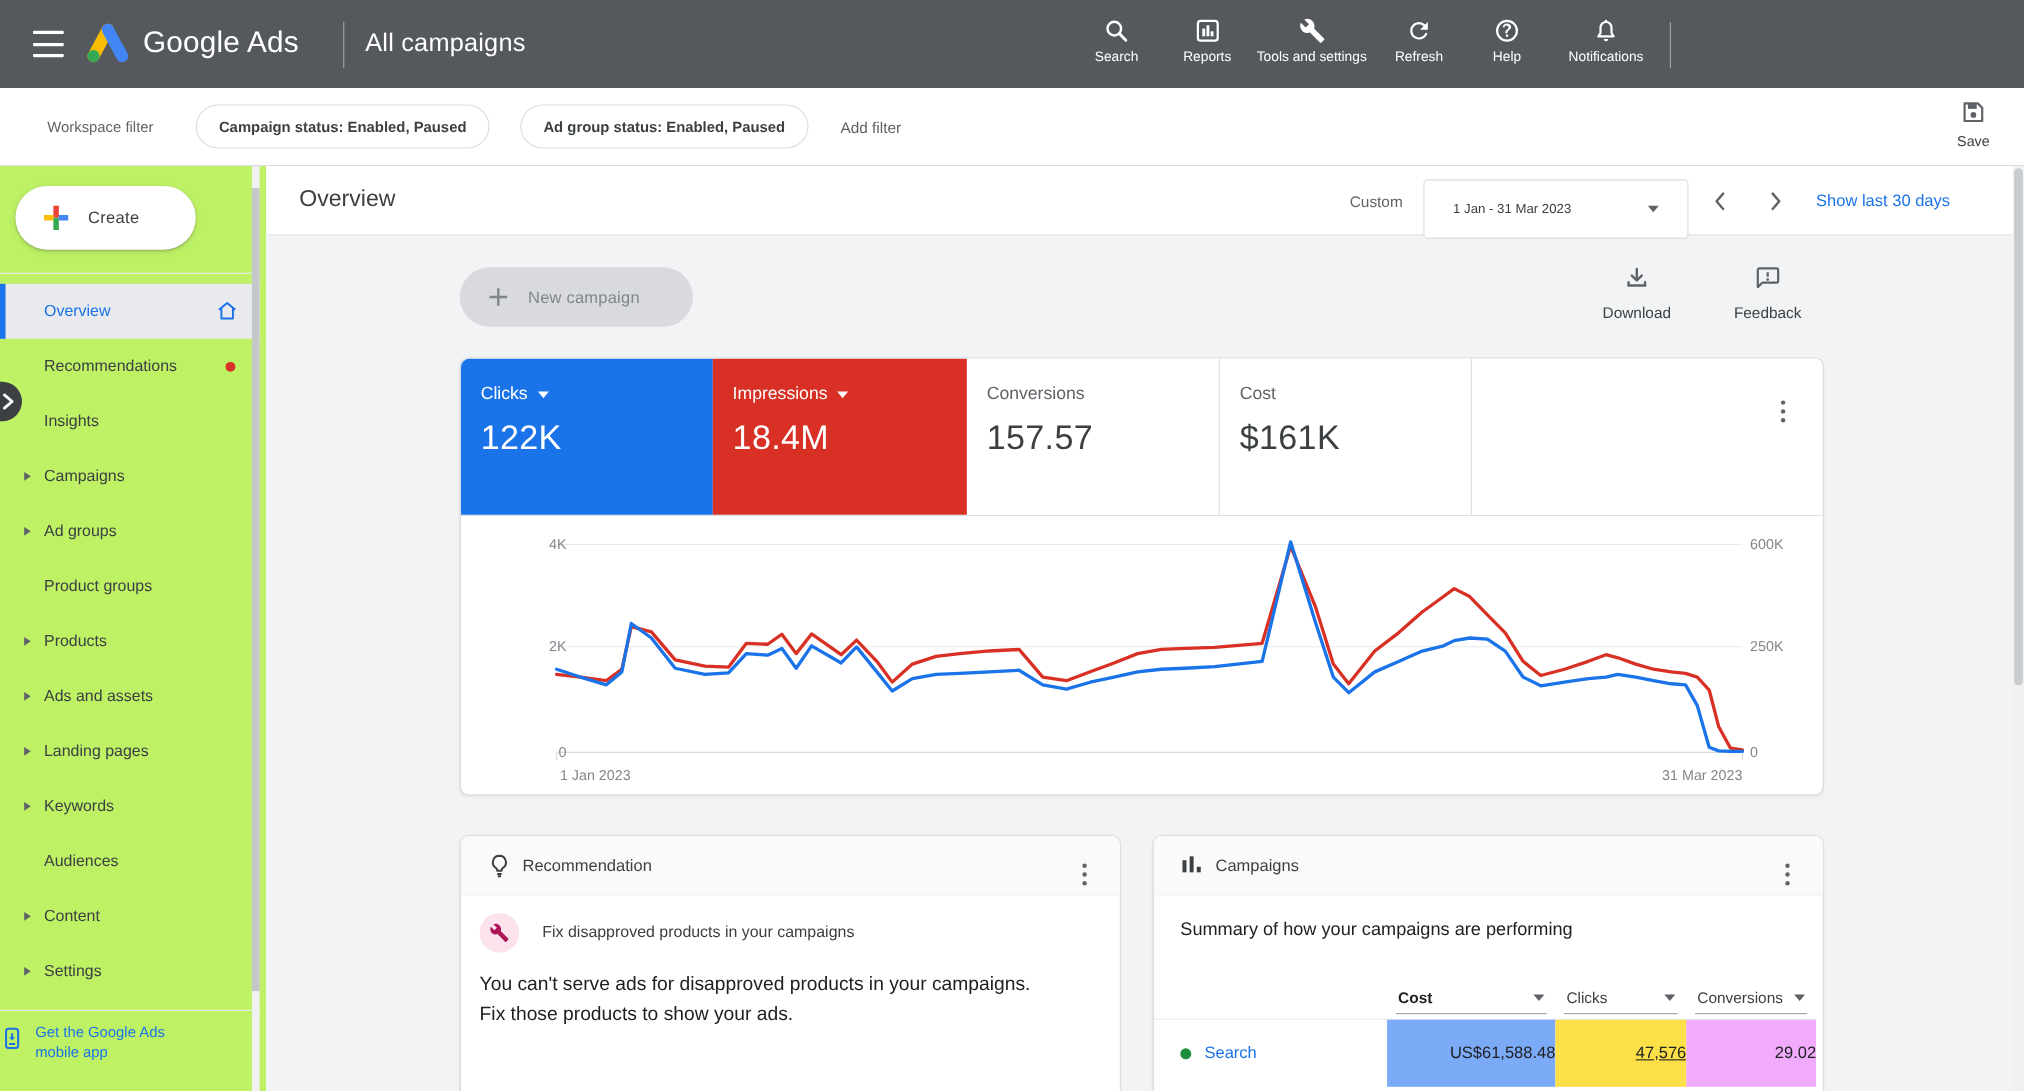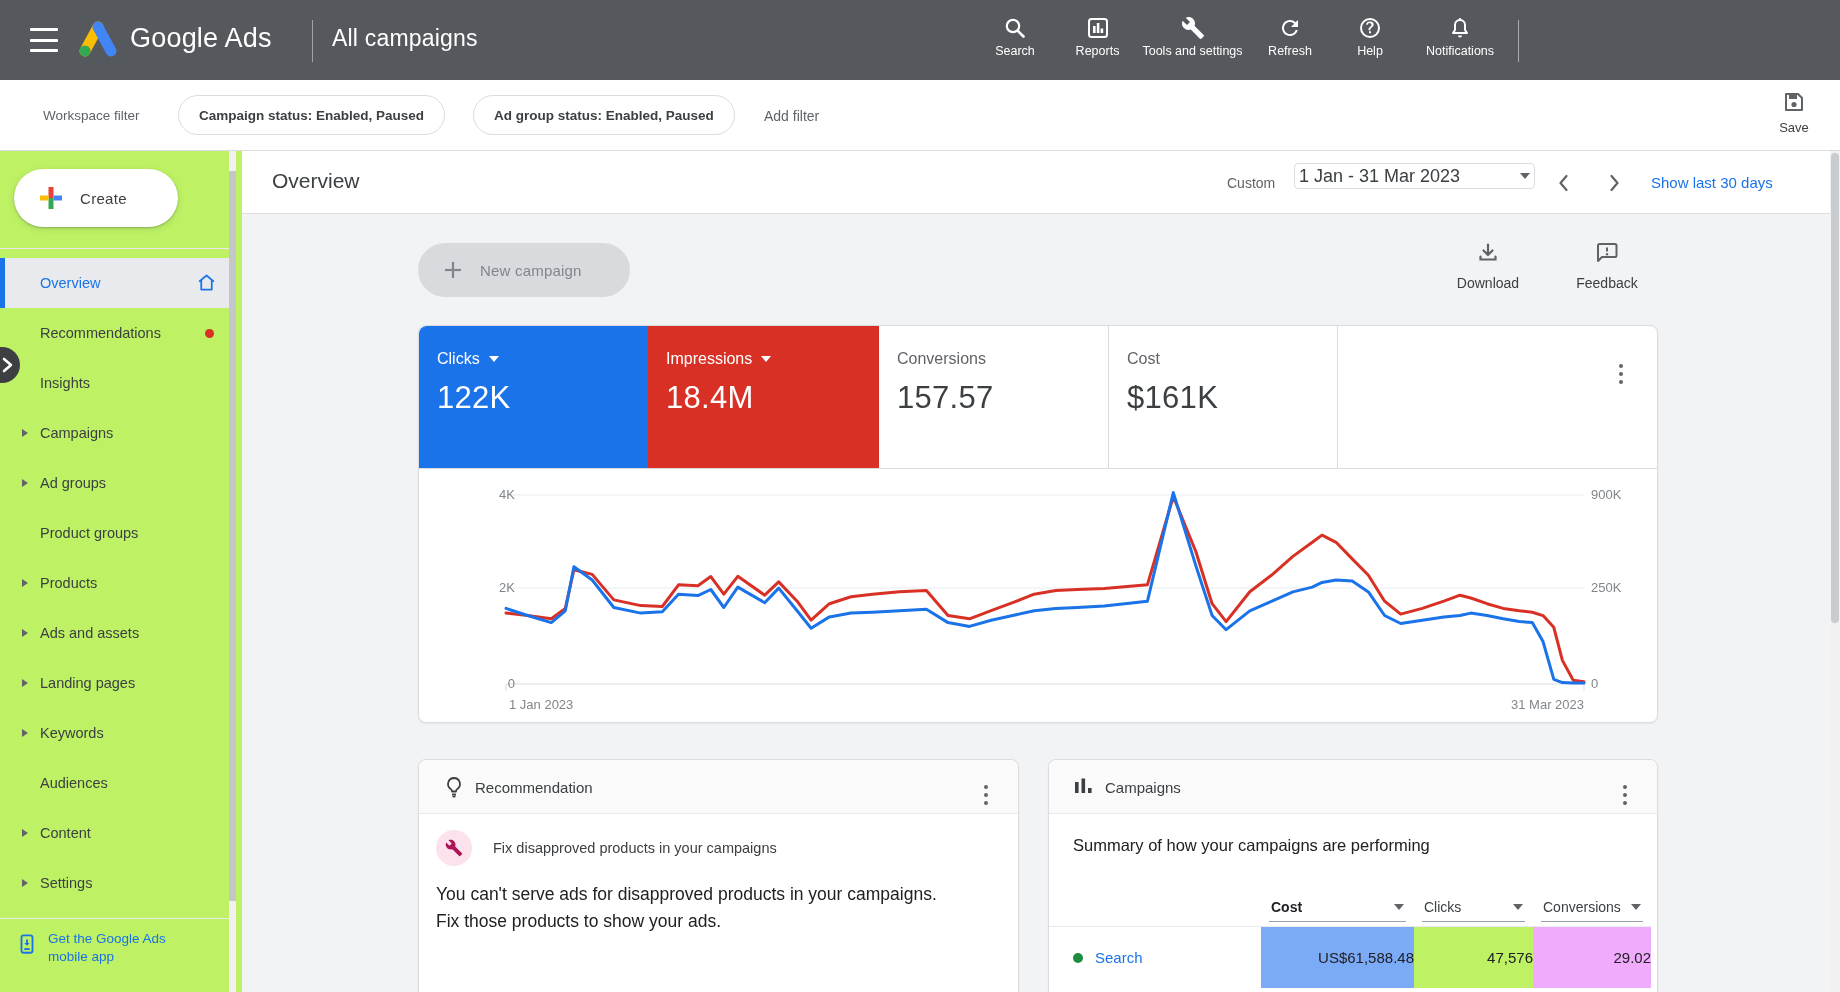--- a/index.html
+++ b/index.html
@@ -37,34 +37,34 @@
   .create-btn svg { width:26px; height:26px; }
   .create-label { margin-left:16px; font-size:15px; font-weight:500; color:#3c4043; letter-spacing:.3px; }
   .side-divider { position:absolute; left:0; width:236px; height:1px; background:#e8eaed; }
   .side-menu { position:absolute; left:0; top:107px; width:236px; }
   .side-item { position:relative; height:50px; display:flex; align-items:center; padding-left:40px; font-size:14.5px; color:#3c4043; cursor:pointer; }
   .side-item.sel { background:#e8eaed; color:#1a73e8; font-weight:500; }
   .side-item.sel::before { content:''; position:absolute; left:0; top:0; bottom:0; width:5px; background:#1a73e8; }
   .side-arrow { position:absolute; left:22px; width:0; height:0; border-top:4.5px solid transparent; border-bottom:4.5px solid transparent; border-left:6px solid #5f6368; }
   .home-ic { position:absolute; left:196px; top:14px; }
   .red-dot { position:absolute; left:205px; top:21px; width:9px; height:9px; border-radius:50%; background:#d93025; }
-  .mobile-app { position:absolute; left:0; top:779px; width:220px; display:flex; padding-left:16px; cursor:pointer; }
+  .mobile-app { position:absolute; left:0; top:779px; width:220px; display:flex; cursor:pointer; }
   .mobile-app svg { width:22px; height:22px; margin-top:3px; flex:none; }
   .mobile-label { margin-left:10px; font-size:13.5px; color:#1a73e8; line-height:18px; width:150px; }
   .side-scroll { position:absolute; left:229px; top:0; width:7px; height:841px; background:#f1f1f1; }
   .side-thumb { position:absolute; left:0; top:20px; width:7px; height:730px; background:#c4c7ca; }
   .rail-btn { position:absolute; left:-16px; top:347px; width:36px; height:36px; border-radius:50%; background:#3c4043; z-index:6; cursor:pointer; }
   .rail-btn svg { position:absolute; left:17px; top:10px; }
 
   
   .main { position:absolute; left:242px; top:151px; width:1588px; height:841px; background:#f1f3f4; overflow:hidden; }
   .page-header { position:absolute; left:0; top:0; width:1588px; height:63px; background:#fff; border-bottom:1px solid #e0e0e0; }
   .page-title { position:absolute; left:30px; top:18px; font-size:21px; color:#3c4043; }
   .date-mode { position:absolute; left:985px; top:24px; font-size:14px; color:#5f6368; }
-  .date-box { position:absolute; left:1052px; top:12px; width:241px; height:26px; border:1px solid #dadce0; border-radius:4px; background:#fff; display:flex; align-items:center; padding:0 4px; font-size:18px; color:#3c4043; cursor:pointer; }
+  .date-box { position:absolute; left:1052px; top:12px; width:241px; height:54px; border:1px solid #dadce0; border-radius:4px; background:#fff; display:flex; align-items:center; padding:0 26px; font-size:12px; color:#3c4043; cursor:pointer; }
   .date-caret { margin-left:auto; width:0; height:0; border-left:5px solid transparent; border-right:5px solid transparent; border-top:6px solid #5f6368; }
   .nav-chev { position:absolute; top:20px; width:24px; height:24px; cursor:pointer; }
   .chev-prev { left:1310px; } .chev-next { left:1360px; }
   .show-link { position:absolute; left:1409px; top:23px; font-size:15px; font-weight:500; color:#1a73e8; cursor:pointer; }
 
   .newc-btn { position:absolute; left:176px; top:92px; width:212px; height:54px; background:#d8dadd; border-radius:27px; display:flex; align-items:center; padding-left:24px; cursor:default; }
   .newc-btn svg { width:22px; height:22px; }
   .newc-label { margin-left:16px; font-size:15px; font-weight:500; color:#80868b; letter-spacing:.2px; }
   .icon-action { position:absolute; top:90px; width:90px; text-align:center; cursor:pointer; }
   .icon-action svg { width:24px; height:24px; }
@@ -114,21 +114,21 @@
   .ct-head { display:grid; grid-template-columns:212px 153px 119px 118px; }
   .ct-hcell { display:flex; align-items:center; justify-content:space-between; margin:0 8px; padding:6px 2px; border-bottom:1px solid #9aa0a6; font-size:14px; color:#3c4043; cursor:pointer; }
   .ct-hcell.active { font-weight:700; color:#202124; }
   .sort-caret { width:0; height:0; border-left:5px solid transparent; border-right:5px solid transparent; border-top:6px solid #5f6368; }
   .ct-row { display:grid; grid-template-columns:212px 153px 119px 118px; height:62px; margin-top:4px; border-top:1px solid #e8eaed; }
   .ct-name { display:flex; align-items:center; padding-left:24px; }
   .status-dot { width:10px; height:10px; border-radius:50%; background:#1e8e3e; }
   .row-link { margin-left:12px; font-size:15px; color:#1a73e8; cursor:pointer; }
   .ct-cell { display:flex; align-items:center; justify-content:flex-end; font-size:15px; color:#202124; }
   .cell-cost { background:#7baaf7; }
-  .cell-clicks { background:#bef264; }
+  .cell-clicks { background:#fde047;text-decoration:underline; }
   .cell-conv { background:#f0abfc; }
 
   .page-scroll { position:absolute; left:1830px; top:151px; width:10px; height:841px; background:#f1f1f1; }
   .page-thumb { position:absolute; left:1px; top:2px; width:8px; height:470px; background:#c9cccf; border-radius:4px; }
 </style>
 </head>
 <body>
 
 <div class="screen">
 
@@ -380,21 +380,21 @@
           <line x1="87" y1="119" x2="1165" y2="119" stroke="#e8eaed" stroke-width="1"></line>
           <line x1="87" y1="215" x2="1165" y2="215" stroke="#dadce0" stroke-width="1"></line>
           <line x1="87" y1="215" x2="87" y2="222" stroke="#dadce0" stroke-width="1"></line>
           <line x1="1165" y1="215" x2="1165" y2="222" stroke="#dadce0" stroke-width="1"></line>
           <polyline id="line-imp" fill="none" stroke="#d93025" stroke-width="3" stroke-linejoin="round" stroke-linecap="round" points="87.0,144.1 108.6,146.6 132.3,149.8 146.3,139.4 154.9,100.7 173.2,105.4 194.8,130.9 221.8,136.6 243.3,137.5 259.5,115.8 278.9,116.7 291.8,107.6 304.8,125.2 318.8,107.3 345.7,126.2 359.7,112.9 378.1,132.2 392.1,151.1 410.4,134.7 432.0,127.7 453.5,125.2 480.5,122.8 507.4,121.4 529.0,146.6 550.5,149.8 572.1,141.7 593.7,133.7 615.2,125.2 636.8,121.4 658.3,120.5 685.3,119.6 728.4,115.8 754.3,27.5 776.9,82.7 793.1,134.7 807.1,152.6 830.8,122.8 852.4,106.3 873.9,87.4 893.3,73.3 903.0,66.1 917.1,73.3 933.2,89.9 949.4,106.3 965.6,132.2 981.7,145.1 1003.3,139.4 1024.9,132.2 1041.0,126.2 1051.8,129.0 1068.0,134.7 1084.2,139.4 1100.3,141.7 1113.3,143.2 1124.0,146.6 1134.8,158.3 1143.4,191.4 1154.2,211.2 1165.0,212.7"></polyline>
           <polyline id="line-clicks" fill="none" stroke="#1a73e8" stroke-width="3" stroke-linejoin="round" stroke-linecap="round" points="87.0,139.4 108.6,146.5 132.3,153.6 146.3,141.8 154.9,97.8 173.2,111.0 194.8,138.5 221.8,144.1 243.3,142.7 259.5,125.2 278.9,126.6 291.8,120.5 304.8,138.5 318.8,118.1 345.7,133.7 359.7,119.1 378.1,141.8 392.1,159.2 410.4,147.9 432.0,144.1 453.5,143.2 480.5,141.8 507.4,140.3 529.0,153.6 550.5,157.4 572.1,151.2 593.7,146.5 615.2,141.8 636.8,139.4 658.3,138.5 685.3,137.0 728.4,132.3 754.3,23.6 776.9,96.9 793.1,146.5 807.1,160.7 830.8,141.8 852.4,132.3 873.9,122.9 893.3,118.1 903.0,113.4 917.1,111.0 933.2,112.0 949.4,122.9 965.6,146.5 981.7,154.5 1003.3,151.2 1024.9,147.9 1041.0,146.5 1051.8,144.1 1068.0,146.5 1084.2,149.8 1100.3,152.6 1113.3,153.6 1124.0,172.5 1134.8,210.3 1143.4,213.6 1154.2,214.1 1165.0,214.1"></polyline>
         </svg>
         <span class="axis-lab al-left" style="top:18px">4K</span>
         <span class="axis-lab al-left" style="top:111px">2K</span>
         <span class="axis-lab al-left" style="top:207px">0</span>
-        <span class="axis-lab al-right" style="top:18px">900K</span>
+        <span class="axis-lab al-right" style="top:18px">600K</span>
         <span class="axis-lab al-right" style="top:111px">250K</span>
         <span class="axis-lab al-right" style="top:207px">0</span>
         <span class="axis-lab xlab-start">1 Jan 2023</span>
         <span class="axis-lab xlab-end">31 Mar 2023</span>
       </div>
     </div>
 
     <div class="card rec-card">
       <div class="bcard-head">
         <svg class="bcard-ic" viewBox="0 0 24 24">

